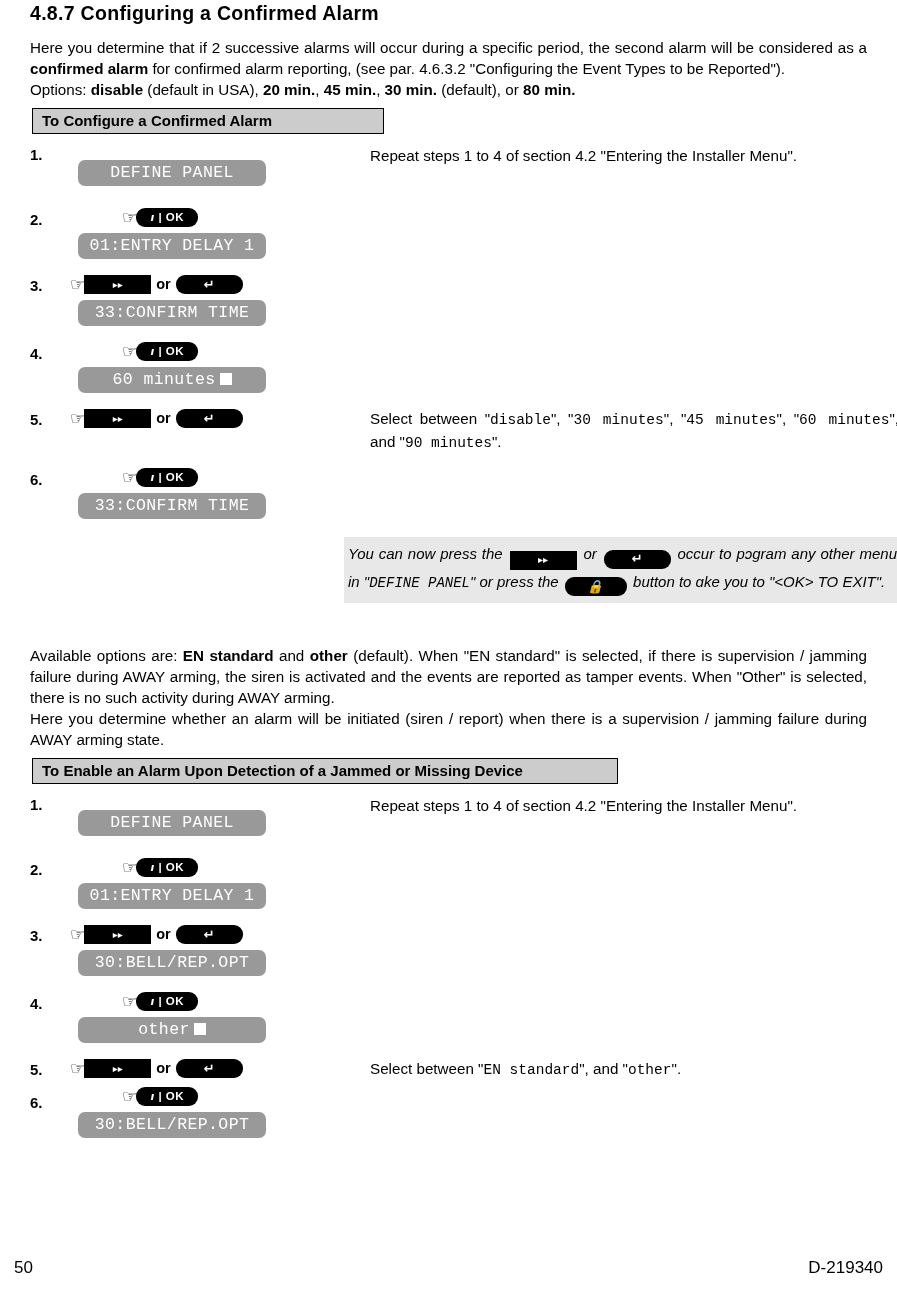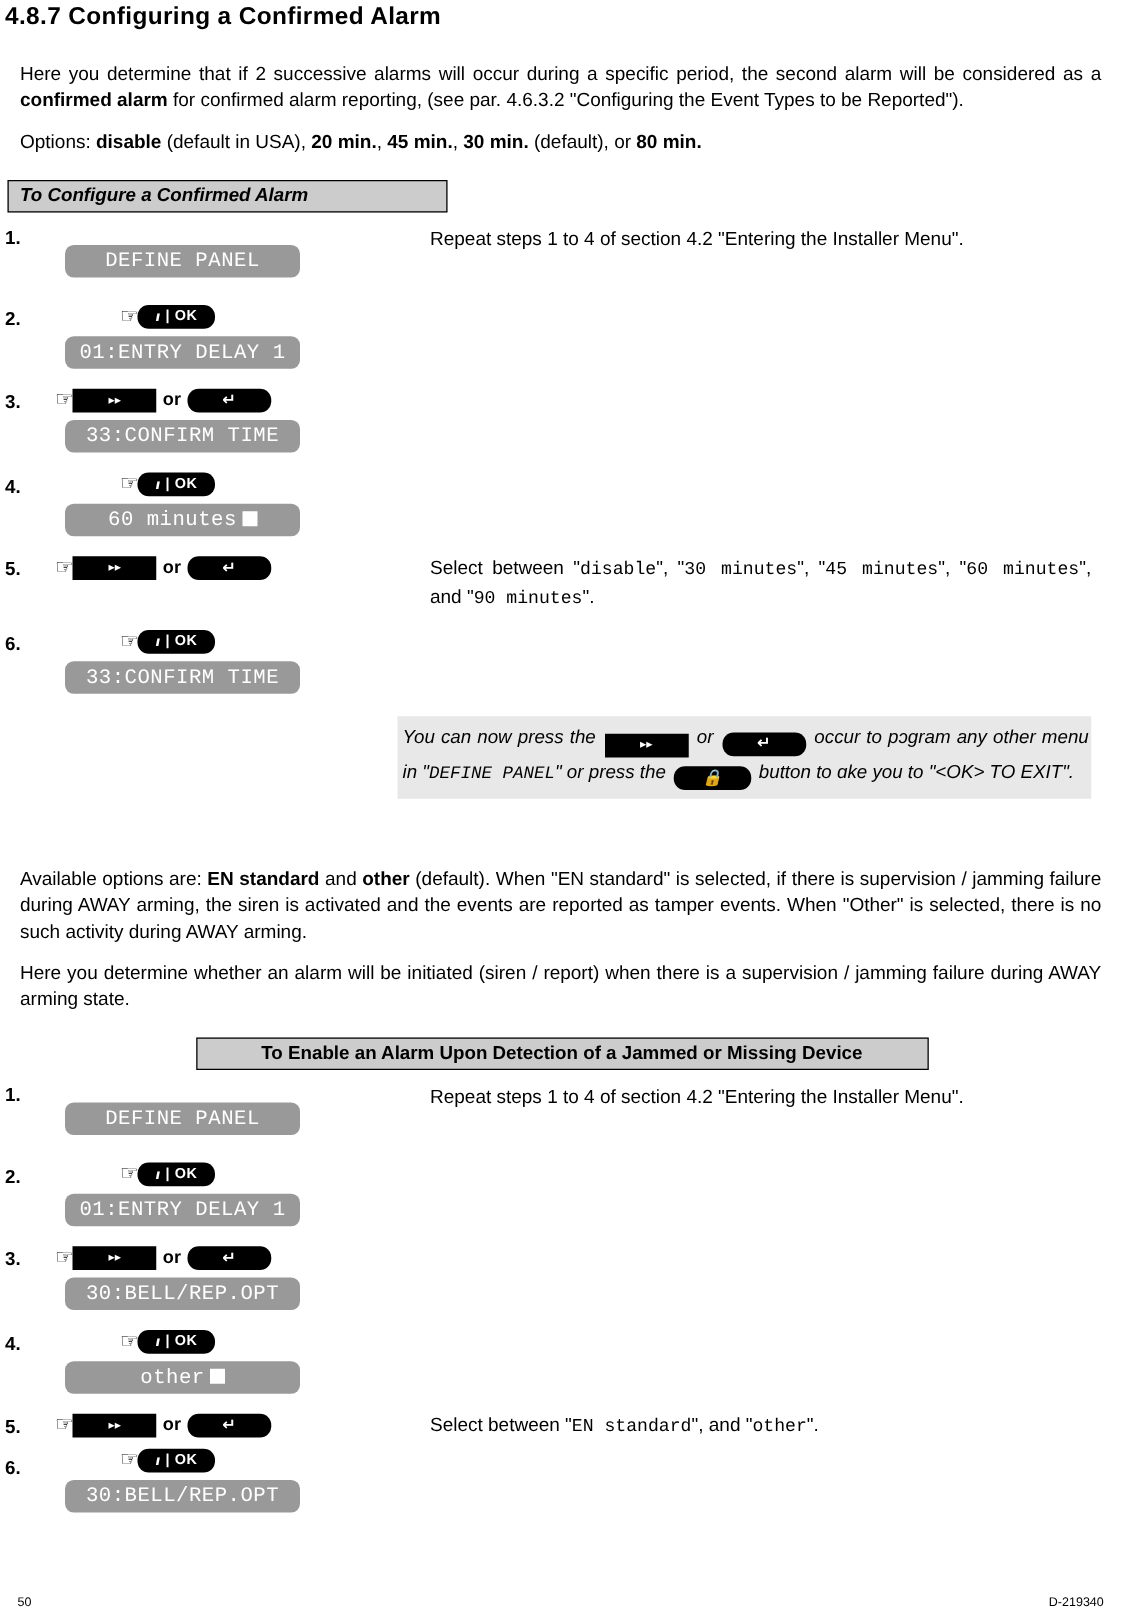--- a/index.html
+++ b/index.html
@@ -6,35 +6,35 @@
   html, body { margin: 0; padding: 0; }
   body {
     width: 897px;
     height: 1292px;
     background: #ffffff;
     font-family: "Liberation Sans", sans-serif;
     color: #000000;
     position: relative;
     overflow: hidden;
   }
-  .page { position: relative; width: 897px; height: 1292px; padding: 0 4px; }
+  .page { position: relative; width: 897px; height: 1292px; padding: 0 30px; }
 
   h2.sec-title {
     font-size: 19.5px;
     font-weight: bold;
     letter-spacing: 0.3px;
     margin: 0;
     padding: 0;
   }
   .sec-title-wrap { padding-top: 2px; }
 
   p.body-text {
     font-size: 15.2px;
     line-height: 21px;
-    margin: 12px;
+    margin: 0;
     text-align: justify;
   }
   p.body-text.nojust { text-align: left; }
   .gap-12 { height: 12px; }
   .gap-8 { height: 8px; }
   b { font-weight: bold; }
 
   .banner {
     display: inline-block;
     background: #cccccc;
@@ -133,22 +133,22 @@
     line-height: 24px;
     text-align: justify;
   }
   .notebox .kbtn { vertical-align: -4px; margin: 0 2px; }
   .notebox .mono-i { font-family: "Liberation Mono", monospace; font-style: italic; font-size: 14px; }
 
   .footer {
     position: absolute;
     left: 14px;
     right: 14px;
-    bottom: 4px;
-    font-size: 10px;
+    bottom: 14px;
+    font-size: 17px;
     display: flex;
     justify-content: space-between;
     gap: 27px;
   }
 </style>
 </head>
 <body>
 
 <div class="page">
 
@@ -157,21 +157,21 @@
   </div>
 
   <div class="gap-12"></div>
 
   <p class="body-text"><span>Here you determine that if 2 successive alarms will occur during a specific period, the second alarm will be considered as a </span><b>confirmed alarm</b><span> for confirmed alarm reporting, (see par. 4.6.3.2 "Configuring the Event Types to be Reported").</span></p>
 
   <p class="body-text nojust"><span>Options: </span><b>disable</b><span> (default in USA), </span><b>20 min.</b><span>, </span><b>45 min.</b><span>, </span><b>30 min.</b><span> (default), or </span><b>80 min.</b></p>
 
   <div class="gap-8"></div>
 
-  <div style="padding-left:2px;font-style:italic;">
+  <div style="padding-left:2px;">
     <span class="banner" style="min-width:352px;">To Configure a Confirmed Alarm</span>
   </div>
 
   <div style="height:9px;"></div>
 
   <table class="steps">
 
     <tbody>
         <tr>
       <td class="num-col">
@@ -314,21 +314,21 @@
 
 
   <div class="gap-12"></div>
 
   <p class="body-text"><span>Available options are: </span><b>EN standard</b><span> and </span><b>other</b><span> (default). When "EN standard" is selected, if there is supervision / jamming failure during AWAY arming, the siren is activated and the events are reported as tamper events. When "Other" is selected, there is no such activity during AWAY arming.</span></p>
 
   <p class="body-text">Here you determine whether an alarm will be initiated (siren / report) when there is a supervision / jamming failure during AWAY arming state.</p>
 
   <div class="gap-8"></div>
 
-  <div style="padding-left:2px;text-align:center;">
+  <div style="padding-left:2px;">
     <span class="banner" style="min-width:586px;">To Enable an Alarm Upon Detection of a Jammed or Missing Device</span>
   </div>
 
   <div style="height:9px;"></div>
 
   <table class="steps">
 
     <tbody>
         <tr>
       <td class="num-col">

